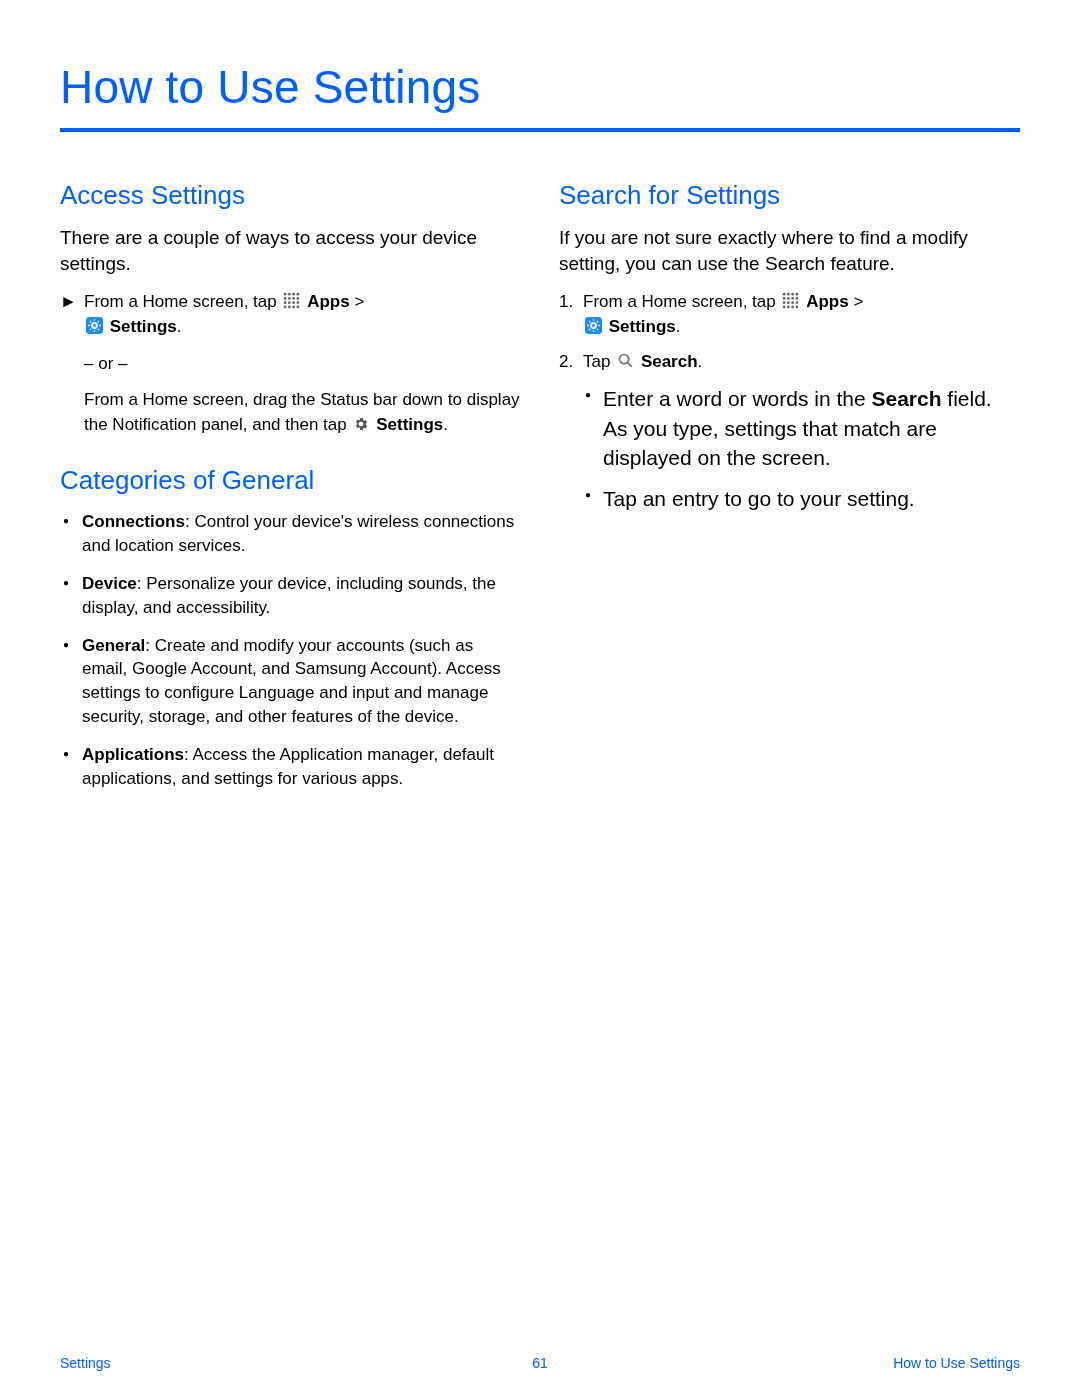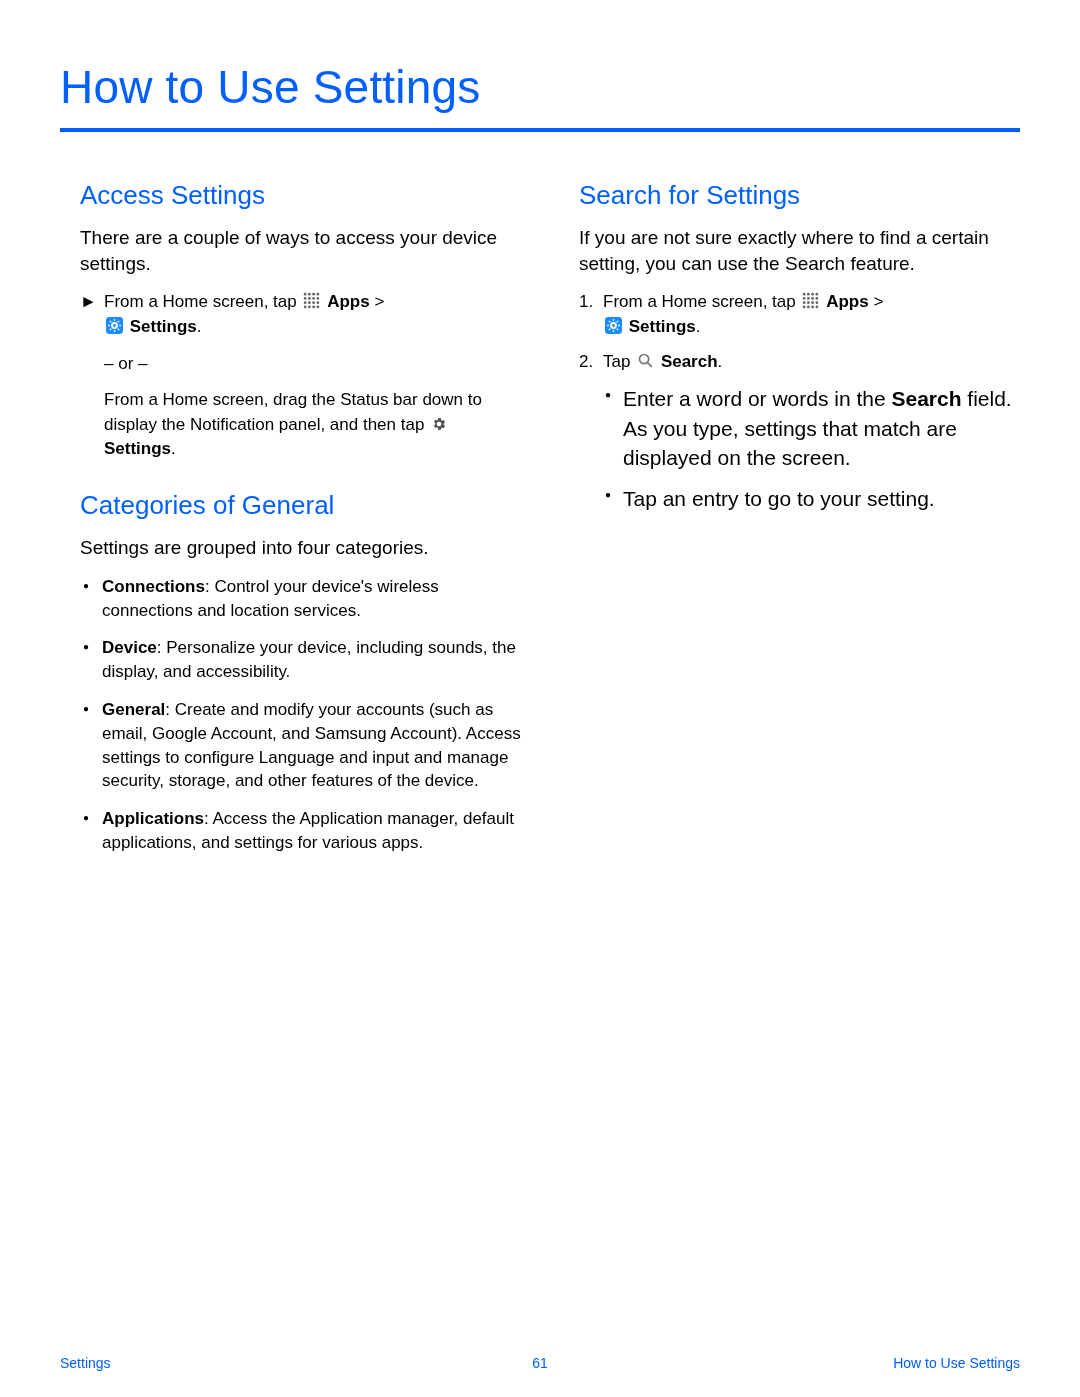--- a/index.html
+++ b/index.html
@@ -26,21 +26,20 @@
     background: #0060ff;
     margin-bottom: 44px;
   }
   .columns {
     display: flex;
     gap: 38px;
   }
   .col {
     flex: 1;
     min-width: 0;
-    margin-left: 20px;
   }
   .h2 {
     font-size: 26px;
     font-weight: 400;
     color: #0060ff;
     margin-bottom: 14px;
     margin-top: 4px;
   }
   .h2.second { margin-top: 28px; }
   .para {
@@ -199,41 +198,40 @@
                     <path fill="#555" d="M19.14 12.94a7.14 7.14 0 000-1.88l2.03-1.58-2-3.46-2.39.96a7.07 7.07 0 00-1.63-.95L14.8 3h-4l-.35 2.53c-.58.23-1.12.55-1.63.95l-2.39-.96-2 3.46 2.03 1.58a7.14 7.14 0 000 1.88L4.43 14.5l2 3.46 2.39-.96c.5.4 1.05.72 1.63.95L10.8 21h4l.35-2.53c.58-.23 1.12-.55 1.63-.95l2.39.96 2-3.46-2.03-1.58zM12 15.5A3.5 3.5 0 1112 8.5a3.5 3.5 0 010 7z"></path>
                   </svg>
               </span>
               <strong>Settings</strong><span>.</span>
             </span>
           </span>
         </li>
       </ul>
 
       <h2 class="h2 second">Categories of General</h2>
-      <p class="para">Settings are grouped into four categories.</p>
 
       <ul class="bullets">
         <li>
           <strong>Connections</strong><span>: Control your device's wireless connections and location services.</span>
         </li>
         <li>
           <strong>Device</strong><span>: Personalize your device, including sounds, the display, and accessibility.</span>
         </li>
         <li>
           <strong>General</strong><span>: Create and modify your accounts (such as email, Google Account, and Samsung Account). Access settings to configure Language and input and manage security, storage, and other features of the device.</span>
         </li>
         <li>
           <strong>Applications</strong><span>: Access the Application manager, default applications, and settings for various apps.</span>
         </li>
       </ul>
     </div>
 
     <div class="col">
       <h2 class="h2">Search for Settings</h2>
-      <p class="para">If you are not sure exactly where to find a certain setting, you can use the Search feature.</p>
+      <p class="para">If you are not sure exactly where to find a modify setting, you can use the Search feature.</p>
 
       <ul class="step-list">
         <li class="step">
           <span class="marker">1.</span>
           <span class="body">
             <span>From a Home screen, tap </span>
             <span class="ico">
               <svg width="17" height="17" viewBox="0 0 16 16">
                   <g fill="#666">
                     <circle cx="2" cy="2" r="1.3"></circle>

